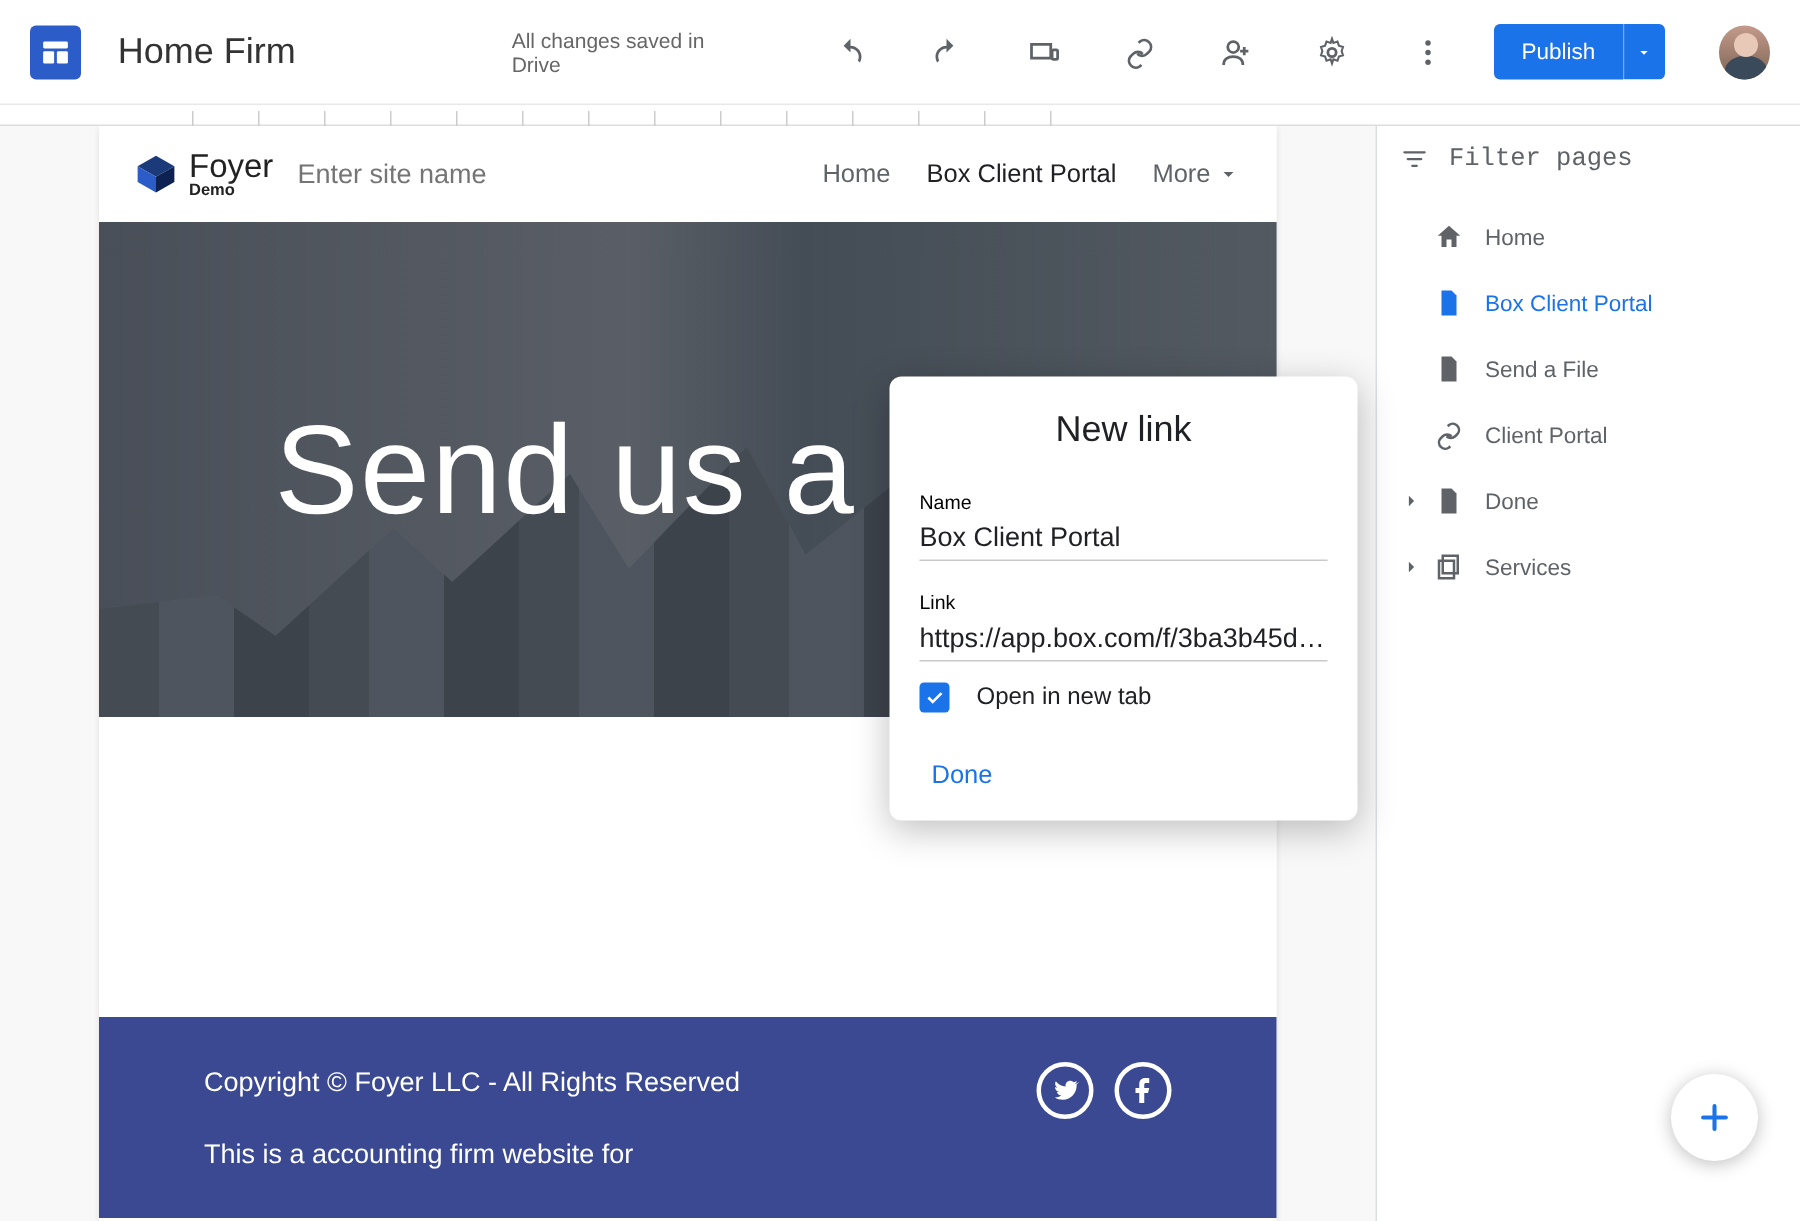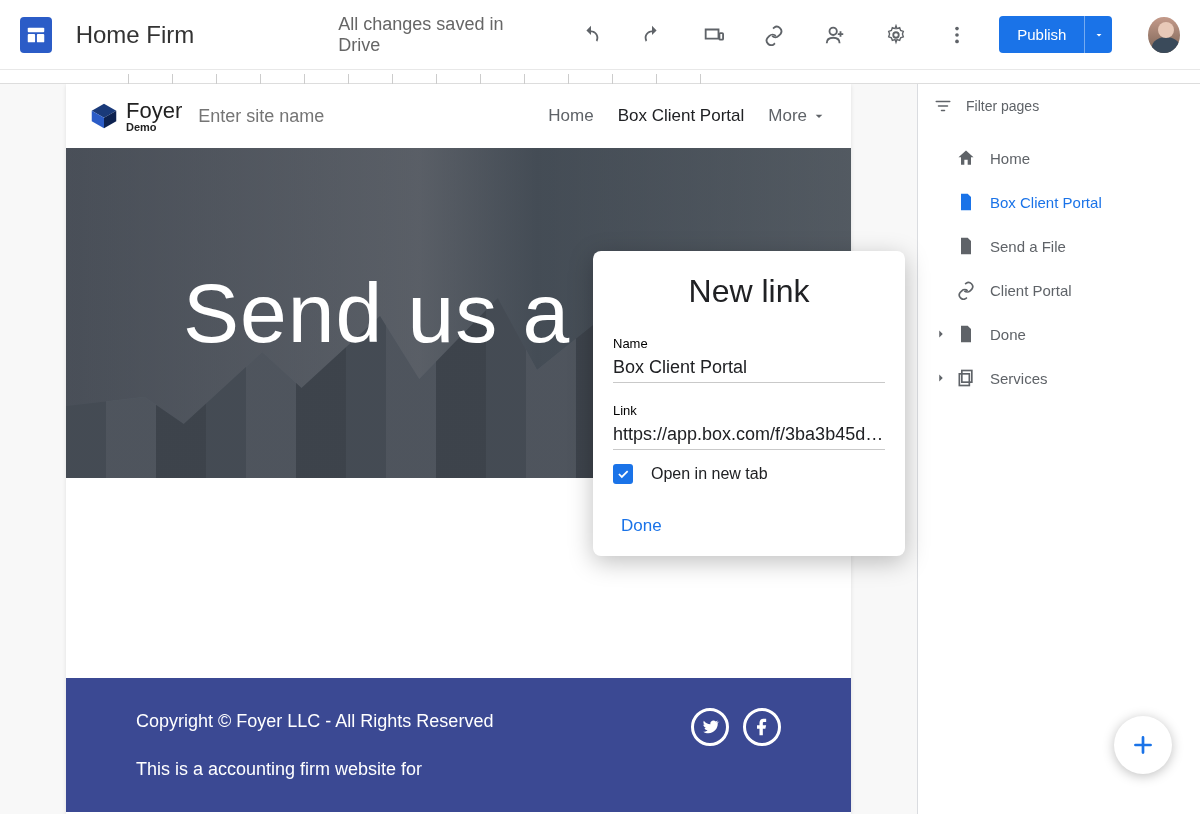--- a/index.html
+++ b/index.html
@@ -4,21 +4,21 @@
 <style>
   * { box-sizing: border-box; margin: 0; padding: 0; }
   html, body { width: 1200px; height: 814px; font-family: Arial, "Helvetica Neue", sans-serif; overflow: hidden; }
   body { display: flex; flex-direction: column; background: #fff; }
 
   
   .topbar { height: 70px; display: flex; align-items: center; padding: 0 20px; border-bottom: 1px solid #e8e8e8; gap: 24px; }
   .app-icon { width: 36px; height: 36px; background: #2b5cc7; border-radius: 4px; display: flex; align-items: center; justify-content: center; }
   .app-icon svg { width: 22px; height: 22px; }
   .doc-title { font-size: 24px; font-weight: 400; color: #333; flex: 0 0 auto; }
-  .save-status { font-size: 18px; color: #666; margin-left: 120px; }
+  .save-status { font-size: 14px; color: #666; margin-left: 120px; }
   .top-spacer { flex: 1; }
   .toolbtn { width: 42px; height: 42px; display: flex; align-items: center; justify-content: center; color: #5f6368; cursor: pointer; border-radius: 50%; }
   .toolbtn svg { width: 22px; height: 22px; fill: currentColor; }
   .publish-wrap { display: flex; }
   .publish-btn { background: #1a73e8; color: #fff; font-size: 15px; font-weight: 500; padding: 10px 18px; border: none; border-radius: 4px 0 0 4px; cursor: pointer; }
   .publish-drop { background: #1a73e8; border: none; border-left: 1px solid rgba(255,255,255,0.4); color: #fff; width: 28px; border-radius: 0 4px 4px 0; display:flex; align-items:center; justify-content:center; cursor:pointer;}
   .avatar { width: 36px; height: 36px; border-radius: 50%; background: linear-gradient(#c49a8a,#7a6355); background-size:cover; margin-left:12px; position:relative; overflow:hidden;}
   .avatar::after { content:""; position:absolute; left:10px; top:5px; width:16px; height:16px; background:#e8c9b8; border-radius:50%; }
   .avatar::before { content:""; position:absolute; left:4px; top:20px; width:28px; height:20px; background:#3a4a5a; border-radius:50% 50% 0 0; }
 
@@ -63,31 +63,31 @@
   .social { margin-left:auto; display:flex; gap:14px; }
   .soc { width:38px; height:38px; border:3px solid #fff; border-radius:50%; display:flex; align-items:center; justify-content:center; }
   .soc svg { width:20px; height:20px; fill:#fff; }
 
   
   .sidepanel { width:283px; border-left:1px solid #dadce0; background:#fff; display:flex; flex-direction:column; position:relative; }
   .tabs { display:flex; height:54px; align-items:center; justify-content:space-around; border-bottom:1px solid #dadce0; }
   .tab { font-size:16px; color:#5f6368; font-weight:500; cursor:pointer; padding:0 8px; height:100%; display:flex; align-items:center; position:relative;}
   .tab.active { color:#1a73e8; }
   .tab.active::after { content:""; position:absolute; bottom:0; left:10%; right:10%; height:3px; background:#1a73e8; border-radius:3px 3px 0 0;}
-  .filter { height:44px; display:flex; align-items:center; gap:14px; padding:0 16px; color:#5f6368; font-size:14px; }
+  .filter { height:44px; display:flex; align-items:center; gap:14px; padding:0 16px; color:#5f6368; font-size:17px;font-family:Liberation Mono, monospace; }
   .page-list { padding:8px 8px; }
   .page-item { display:flex; align-items:center; gap:14px; padding:12px 12px 12px 30px; font-size:15px; color:#5f6368; border-radius:4px; cursor:pointer; position:relative;}
   .page-item.selected { color:#1a73e8; }
   .page-item .ic { width:20px; height:20px; flex-shrink:0; fill:currentColor; }
   .page-item .chev { position:absolute; left:8px; width:14px; height:14px; color:#5f6368; }
   .fab { position:absolute; right:28px; bottom:40px; width:58px; height:58px; border-radius:50%; background:#fff; box-shadow:0 2px 12px rgba(0,0,0,0.25); display:flex; align-items:center; justify-content:center; color:#1a73e8; font-size:32px; cursor:pointer; }
 
   
   .dialog { position:absolute; left:593px; top:251px; width:312px; background:#fff; border-radius:8px; box-shadow:0 6px 24px rgba(0,0,0,0.25); padding:22px 20px 14px 20px; z-index:20; }
-  .dialog h2 { font-size:32px; font-weight:400; text-align:center; color:#202124; margin-bottom:26px;}
+  .dialog h2 { font-size:24px; font-weight:400; text-align:center; color:#202124; margin-bottom:26px;}
   .field-label { font-size:13px; color:#000000; margin-top:20px; }
   .field-input { width:100%; border:none; border-bottom:1px solid #c9c9c9; font-size:18px; padding:6px 0 4px 0; outline:none; color:#202124; margin-bottom:14px; white-space:nowrap; overflow:hidden; text-overflow:ellipsis;}
   .chk-row { display:flex; align-items:center; gap:18px; margin-top:14px; }
   .chkbox { width:20px; height:20px; background:#1a73e8; border-radius:3px; display:flex; align-items:center; justify-content:center; cursor:pointer;}
   .chkbox svg { width:14px; height:14px; stroke:#fff; stroke-width:3; fill:none; }
   .chk-row span { font-size:16px; color:#202124; }
   .dlg-actions { display:flex; margin-top:26px; }
   .done-btn { background:none; border:none; color:#1a73e8; font-size:17px; font-weight:500; cursor:pointer; padding:6px 8px;}
 </style>
 </head>

